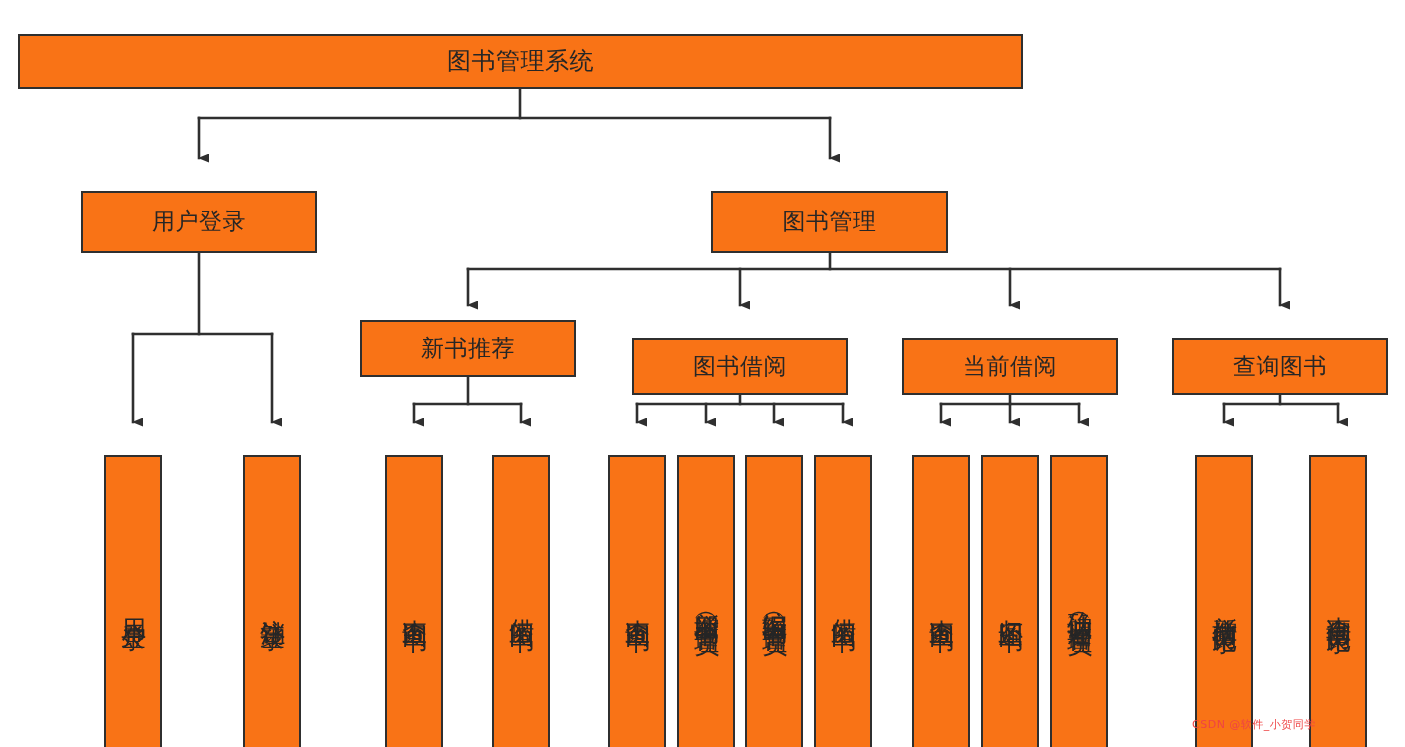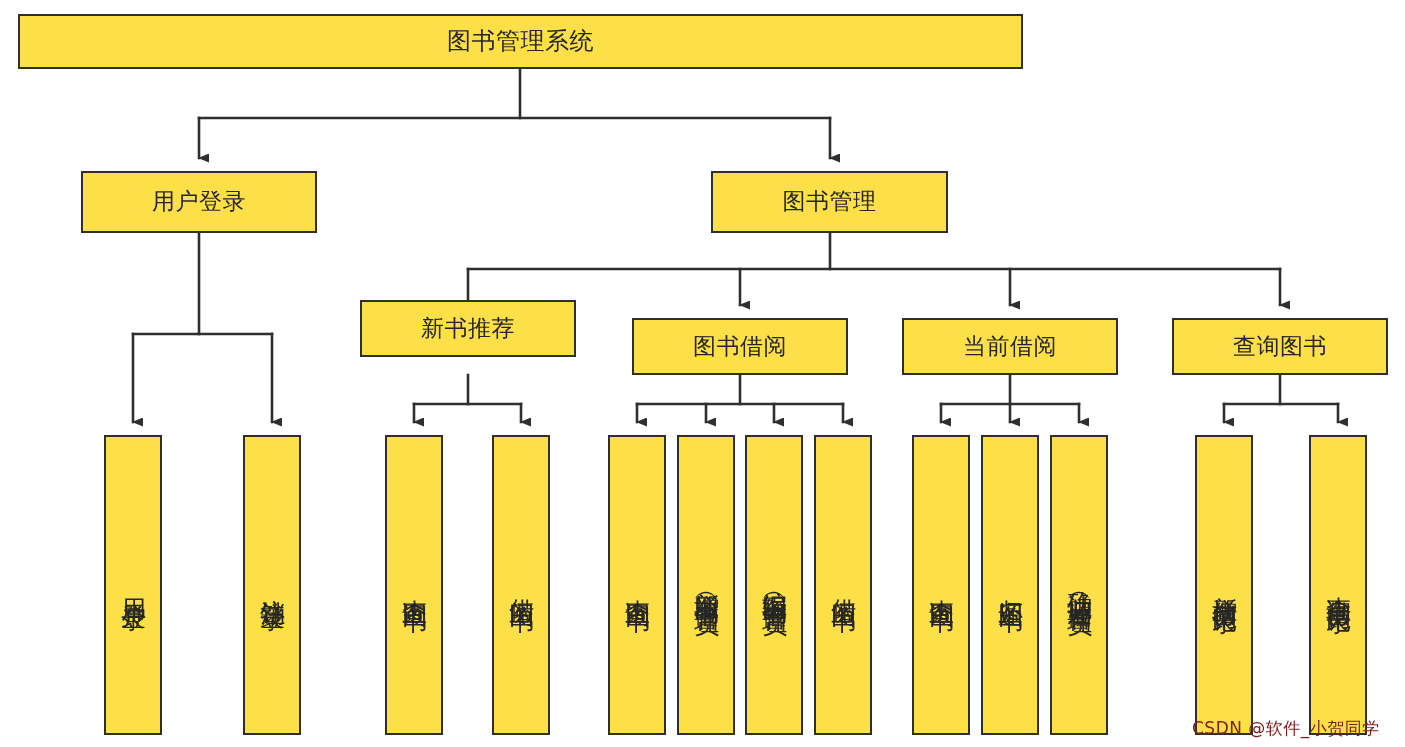--- a/index.html
+++ b/index.html
@@ -22,26 +22,27 @@
     position: absolute;
     left: 0;
     top: 0;
     width: 1405px;
     height: 747px;
     pointer-events: none;
   }
   .node {
     position: absolute;
     box-sizing: border-box;
-    background: #fde047;
+    background: #f97316;
     border: 2px solid #2f2f2f;
     display: flex;
     align-items: center;
     justify-content: center;
     z-index: 2;
+    margin-top: 20px;
   }
   .node-label {
     color: #262626;
     text-align: center;
     line-height: 1.18;
     white-space: pre-wrap;
   }
   
   .node.horizontal .node-label {
     font-size: 23px;
@@ -58,22 +59,22 @@
   .node.vertical .node-label {
     writing-mode: vertical-rl;
     text-orientation: upright;
     font-size: 25px;
     line-height: 1.05;
     letter-spacing: 3px;
     max-height: 292px;
   }
   .watermark {
     position: absolute;
-    color: #7f1d1d;
-    font-size: 17px;
+    color: #ef4444;
+    font-size: 11px;
     letter-spacing: 0.5px;
     white-space: nowrap;
     z-index: 5;
   }
 </style>
 </head>
 <body>
 
 <div id="diagram-canvas">
 

